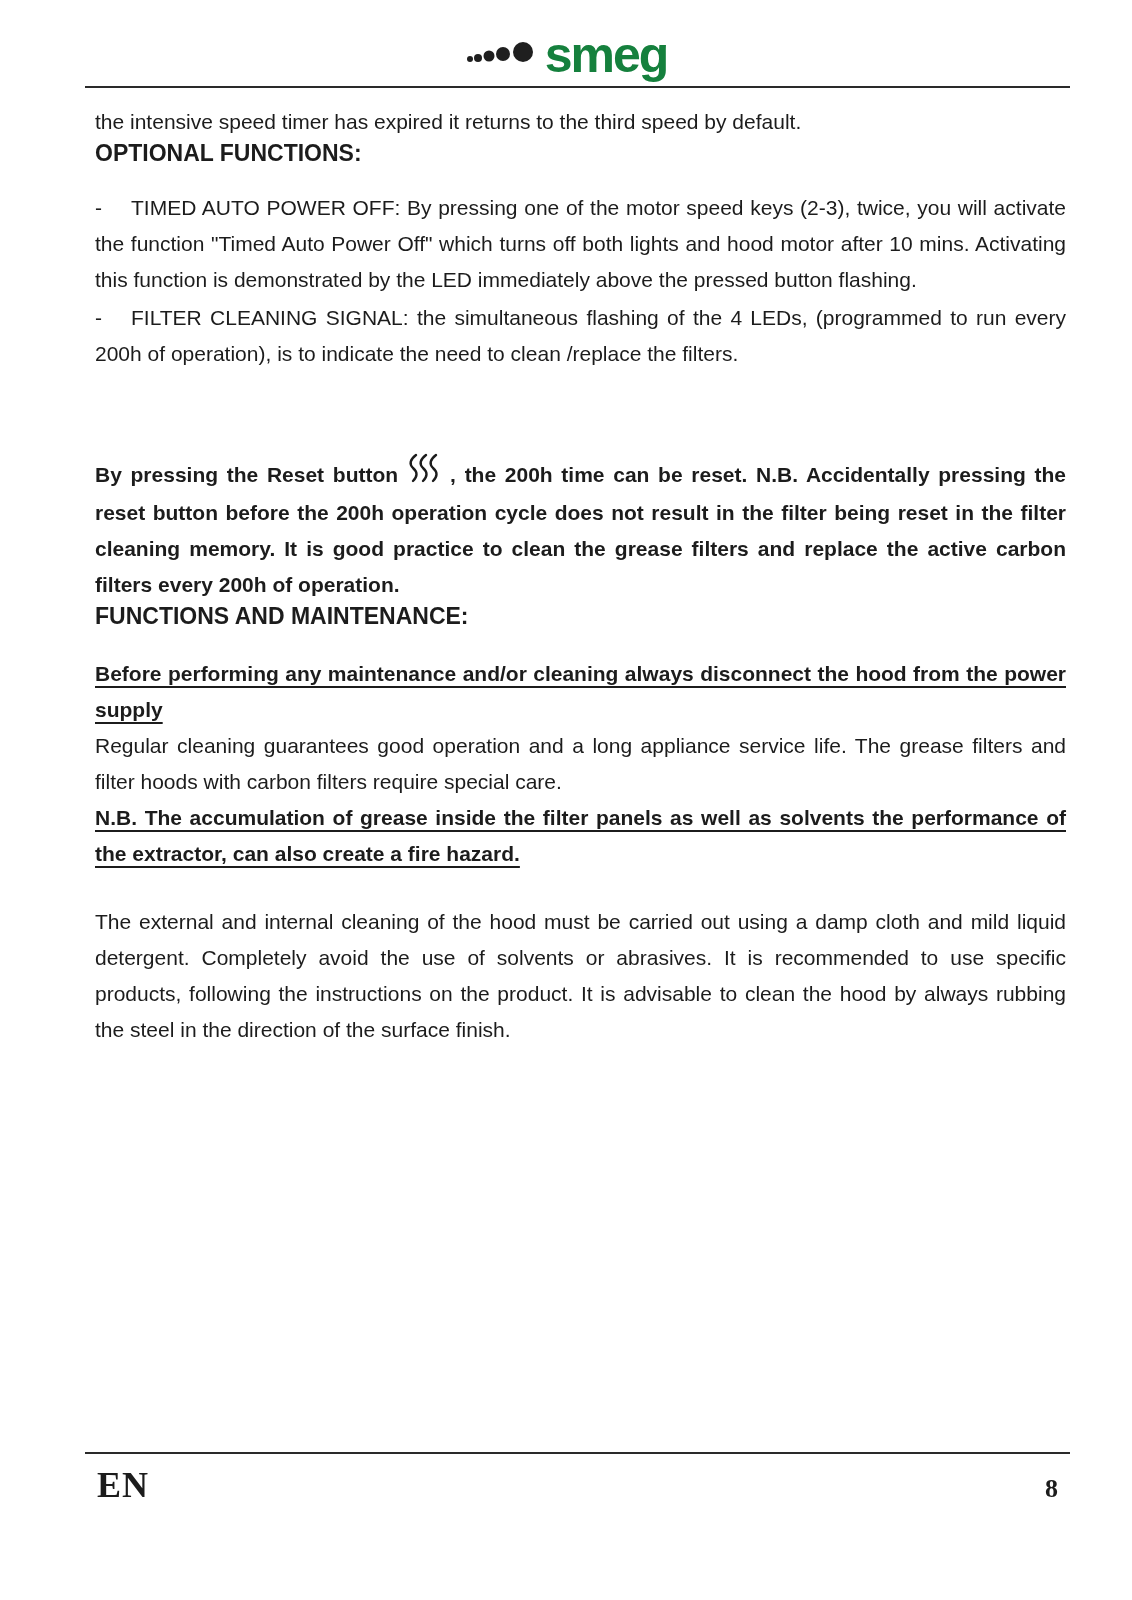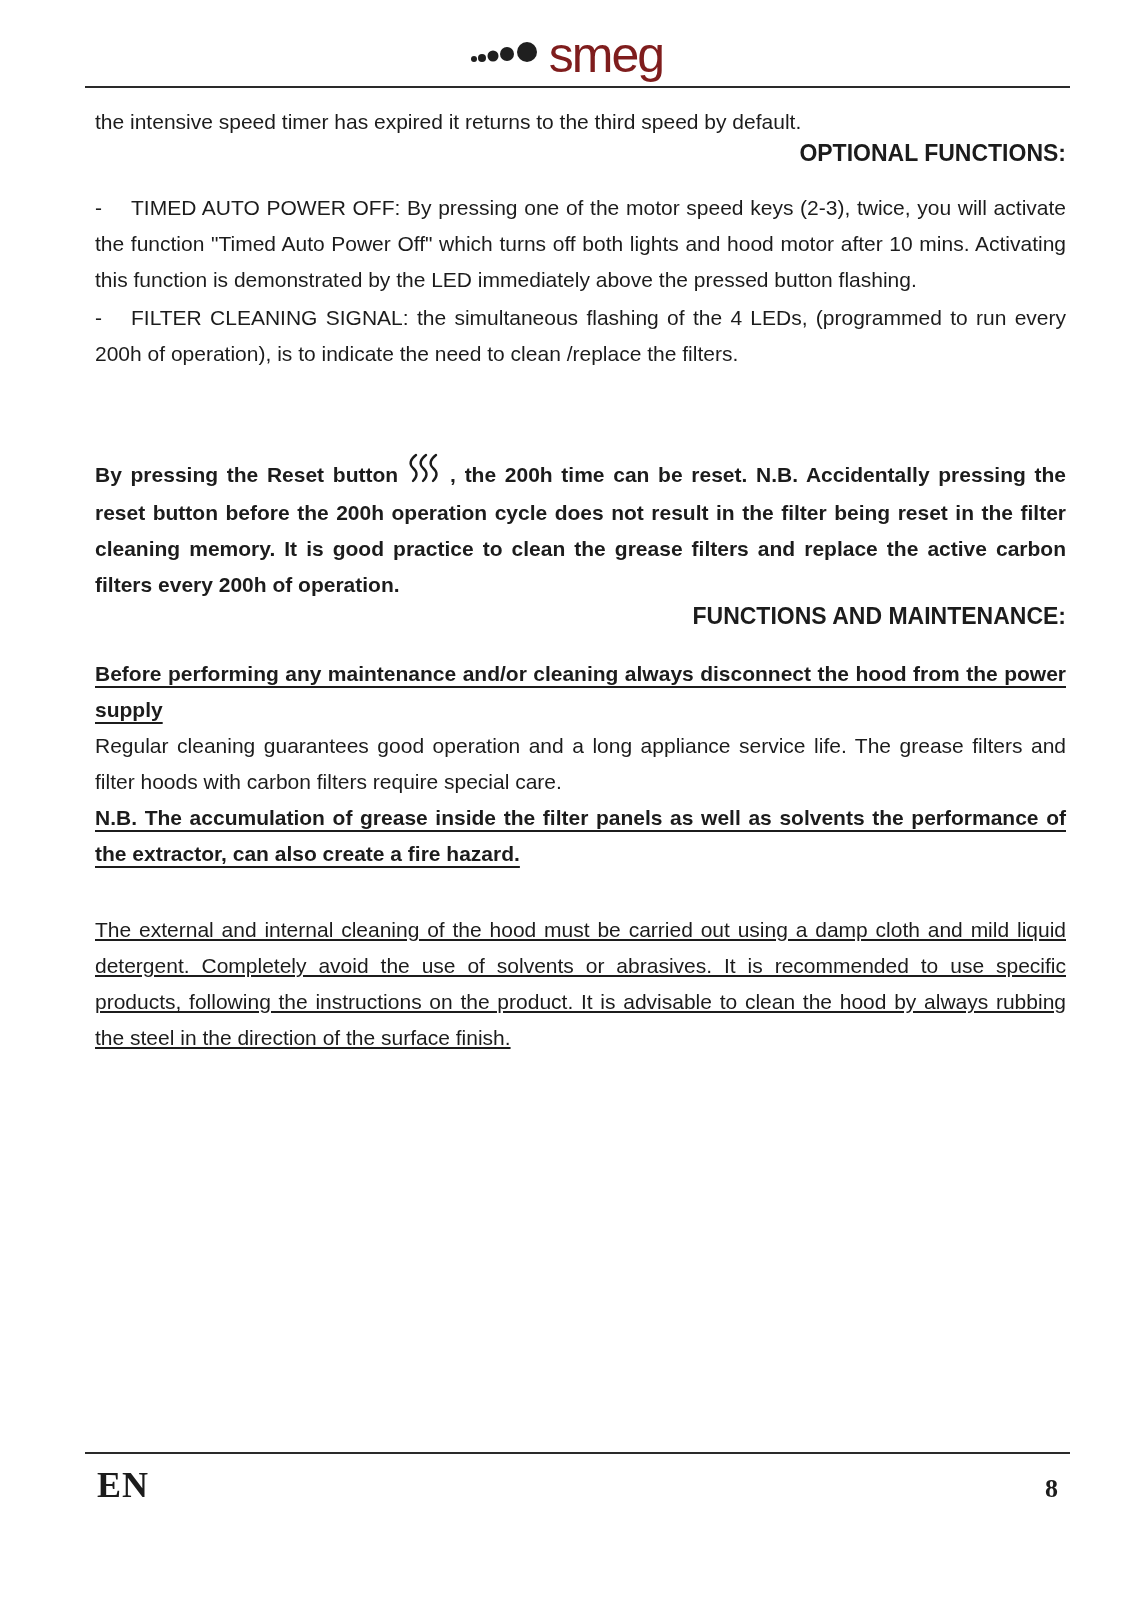--- a/index.html
+++ b/index.html
@@ -25,45 +25,45 @@
     display: inline-flex;
     align-items: flex-end;
     gap: 2px;
   }
   .logo-dots {
     display: inline-block;
     margin-bottom: 6px;
   }
   .logo-text {
     font-size: 50px;
-    font-weight: 400;
+    font-weight: 700;
     letter-spacing: -2px;
     line-height: 1;
-    color: #7f1d1d;
+    color: #15803d;
   }
   .header-rule {
     margin: 6px 62px 0 85px;
     border-top: 2.5px solid #2a2a2a;
   }
   
   .content {
     margin: 0 66px 0 95px;
     font-size: 21px;
     line-height: 36px;
     text-align: justify;
   }
   p { margin: 0; }
   .intro {
     margin-top: 16px;
   }
   h2.section-heading {
     font-size: 23px;
     font-weight: 700;
     margin: 0;
-    text-align: right;
+    text-align: left;
     line-height: 1.2;
   }
   .heading-optional   { margin-top: 62px; }
   .heading-maintenance{ margin-top: 50px; }
   .heading-external   { margin-top: 74px; }
   .bullet-item {
     margin-top: 22px;
   }
   .bullet-item + .bullet-item {
     margin-top: 2px;
@@ -84,21 +84,21 @@
     vertical-align: -2px;
     margin: 0 6px 0 10px;
   }
   .warning-underline {
     font-weight: 700;
     text-decoration: underline;
     text-underline-offset: 5px;
     text-decoration-thickness: 2px;
   }
   .warning-1 { margin-top: 26px; }
-  .external-body { margin-top: 40px; text-decoration: underline; }
+  .external-body { margin-top: 32px; }
   
   .footer {
     position: absolute;
     left: 85px;
     right: 62px;
     top: 1452px;
     border-top: 2.5px solid #2a2a2a;
     font-family: "Liberation Serif", serif;
     text-align: right;
   }

